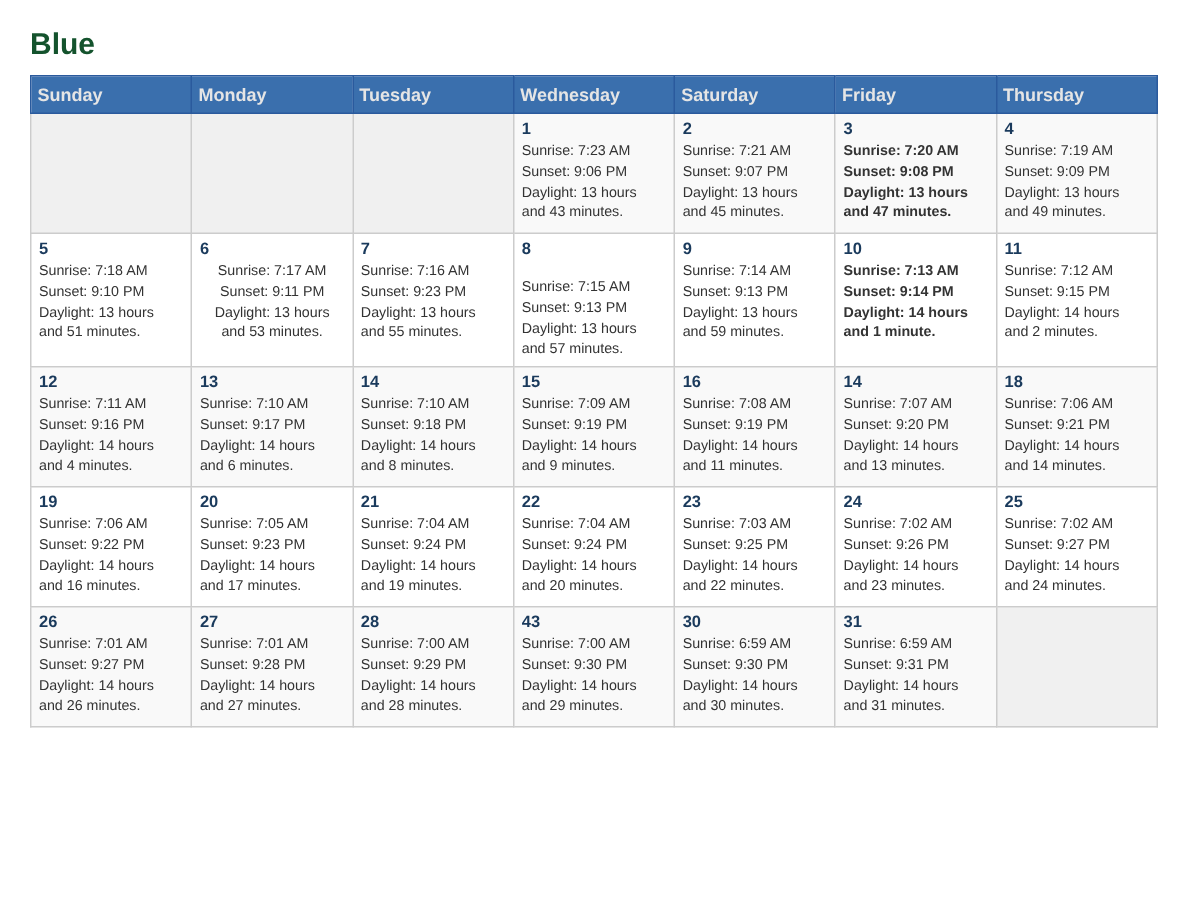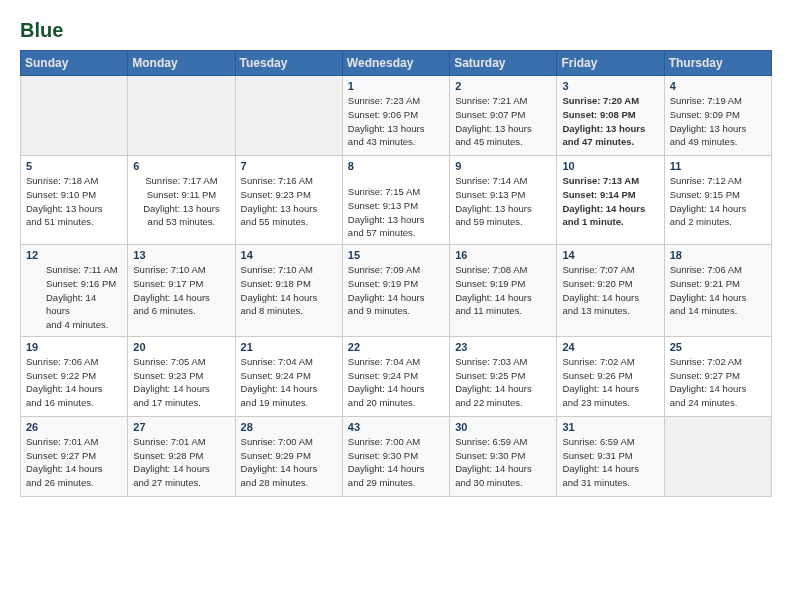--- a/index.html
+++ b/index.html
@@ -186,21 +186,21 @@
           <span class="day-number">11</span>
           <div class="day-info" style="white-space: pre-line;">Sunrise: 7:12 AM
 Sunset: 9:15 PM
 Daylight: 14 hours
 and 2 minutes.</div>
         </td>
       </tr>
       <tr>
         <td>
           <span class="day-number">12</span>
-          <div class="day-info" style="white-space: pre-line; margin-left: 20px;">Sunrise: 7:11 AM
+          <div class="day-info" style="white-space: pre-line;">Sunrise: 7:11 AM
 Sunset: 9:16 PM
 Daylight: 14 hours
 and 4 minutes.</div>
         </td>
         <td>
           <span class="day-number">13</span>
           <div class="day-info" style="white-space: pre-line;">Sunrise: 7:10 AM
 Sunset: 9:17 PM
 Daylight: 14 hours
 and 6 minutes.</div>

